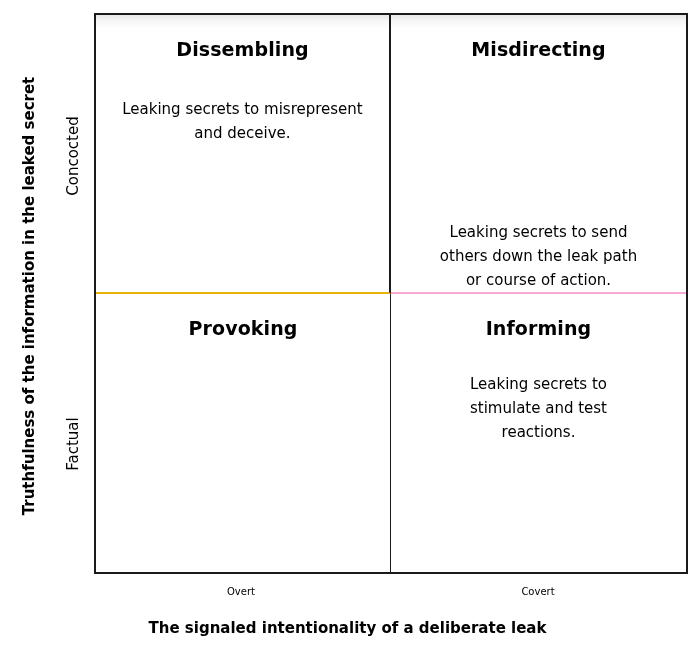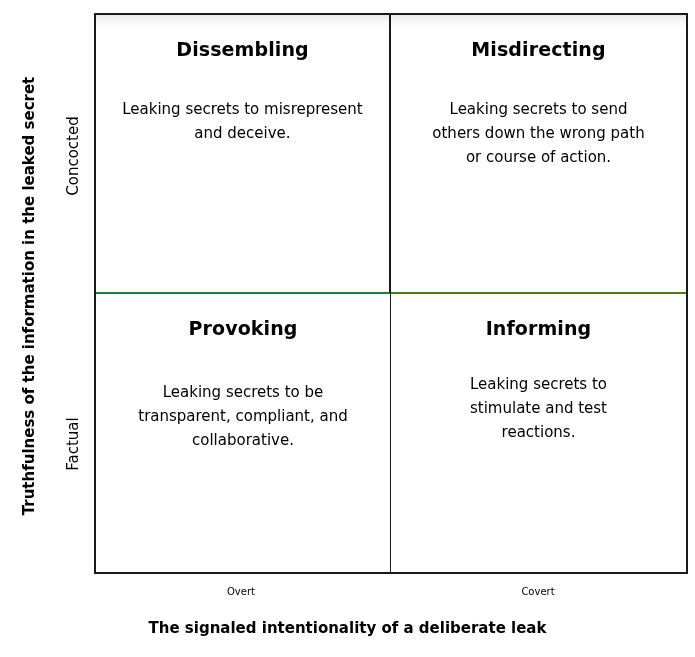--- a/index.html
+++ b/index.html
@@ -45,22 +45,22 @@
     position: relative;
     z-index: 1;
     box-sizing: border-box;
     padding: 22px 26px 0 26px;
     text-align: center;
     display: flex;
     flex-direction: column;
     align-items: center;
   }
   
-  .cell.c-tl { border-right: 2px solid #1a1a1a; border-bottom: 2px solid #15803d; }
-  .cell.c-tr { border-bottom: 2px solid #4d7c0f; }
+  .cell.c-tl { border-right: 2px solid #1a1a1a; border-bottom: 2px solid #eab308; }
+  .cell.c-tr { border-bottom: 2px solid #f9a8d4; justify-content: space-between; }
   .cell.c-bl { border-right: 1px solid #1a1a1a; }
 
   .cell-title {
     font-size: 19px;
     font-weight: bold;
     letter-spacing: 0.1px;
     line-height: 24px;
     margin: 0;
   }
   .cell-desc {
@@ -131,26 +131,25 @@
 
 <div id="matrix">
 
   <div class="cell c-tl">
     <div class="cell-title">Dissembling</div>
     <div class="cell-desc">Leaking secrets to misrepresent and deceive.</div>
   </div>
 
   <div class="cell c-tr">
     <div class="cell-title">Misdirecting</div>
-    <div class="cell-desc">Leaking secrets to send others down the wrong path or course of action.</div>
+    <div class="cell-desc">Leaking secrets to send others down the leak path or course of action.</div>
   </div>
 
   <div class="cell c-bl">
     <div class="cell-title">Provoking</div>
-    <div class="cell-desc">Leaking secrets to be transparent, compliant, and collaborative.</div>
   </div>
 
   <div class="cell c-br">
     <div class="cell-title">Informing</div>
     <div class="cell-desc">Leaking secrets to stimulate and test reactions.</div>
   </div>
 
 </div>
 
 <div class="x-tick" id="x-tick-overt">Overt</div>

